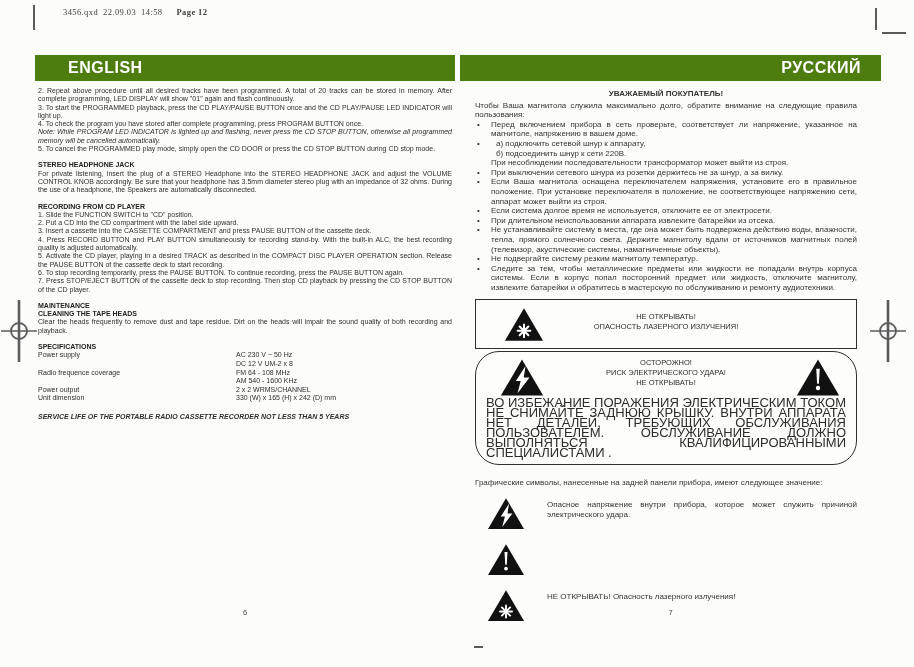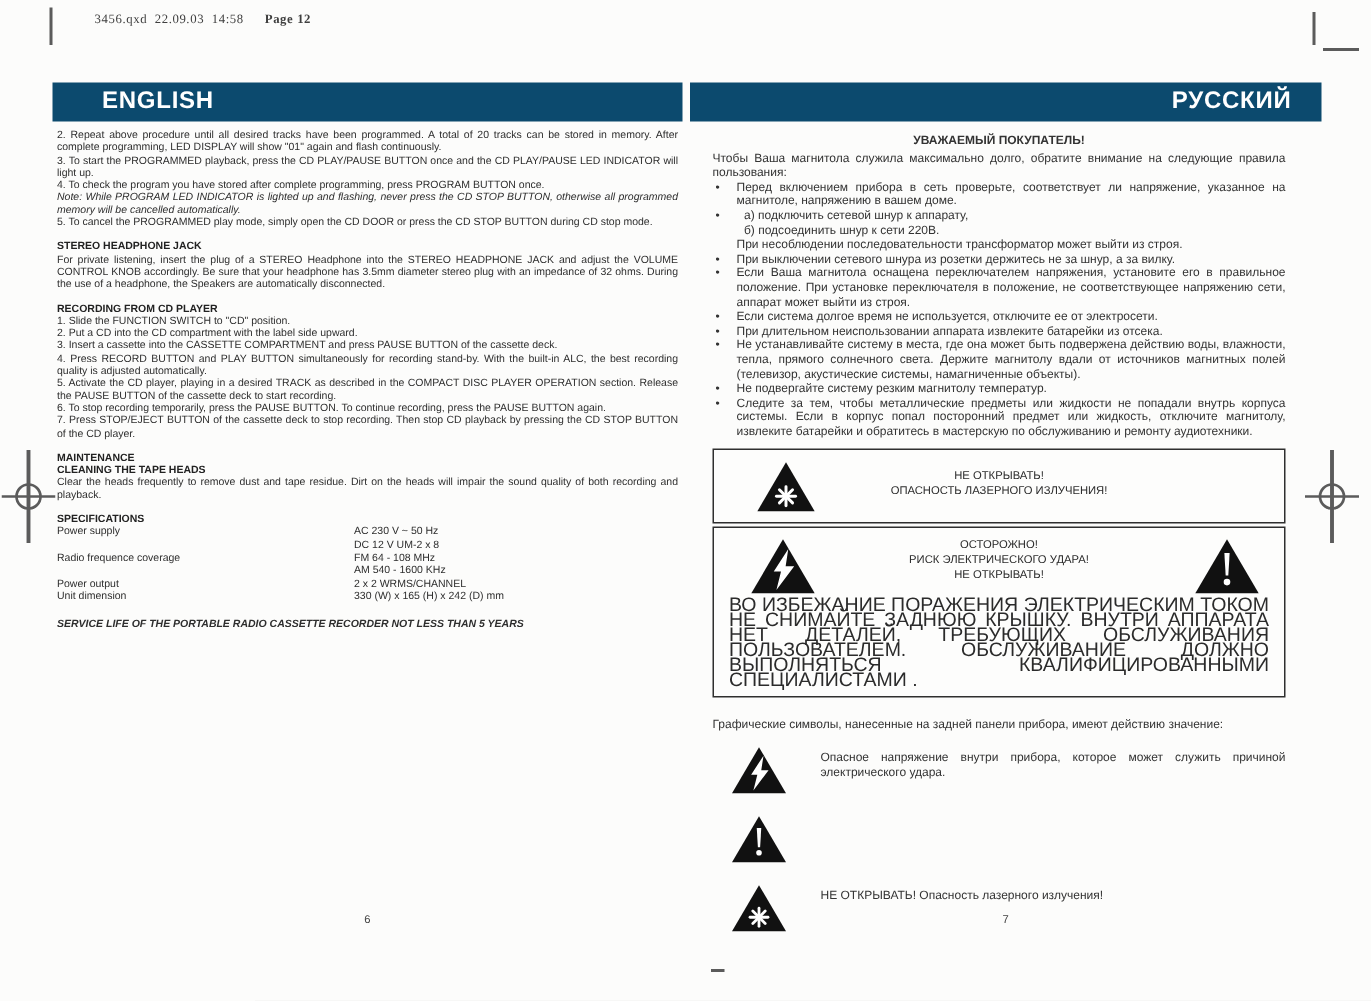--- a/index.html
+++ b/index.html
@@ -14,21 +14,21 @@
     white-space:pre;letter-spacing:.4px;margin-left:23px;
   }
   .fileinfo .pageinfo{font-weight:bold;margin-left:14px;}
   
   .crop{position:absolute;background:#5b5b5b;}
   .regmark{position:absolute;}
   
   .page{position:absolute;top:55px;height:585px;}
   .page-en{left:35px;width:420px;}
   .page-ru{left:460px;width:421px;}
-  .bar{height:26px;background:#0c4a6e;color:#ffffff;font-weight:bold;
+  .bar{height:26px;background:#4d7c0f;color:#ffffff;font-weight:bold;
        font-size:16px;line-height:26px;letter-spacing:.5px;}
   .bar-en{padding-left:33px;}
   .bar-ru{text-align:right;padding-right:20px;}
   
   .body-en{margin:6px 3px 0 3px;font-size:7px;line-height:8.3px;text-align:justify;}
   .body-en p{margin:0;}
   .body-en h3{margin:8px 0 0 0;font-size:7px;line-height:8.3px;color:#222;}
   .body-en h3.joined{margin-top:0;}
   .note{font-style:italic;}
   .spec-row{display:flex;line-height:8.6px;}
@@ -42,21 +42,21 @@
   .ru-title{text-align:center;font-weight:bold;margin-bottom:2px;}
   .body-ru p{margin:0;}
   .bullet{position:relative;padding-left:16px;margin:0;}
   .bullet .dot{position:absolute;left:2px;top:0;}
   .bullet .sub{margin-left:5px;}
   .warnbox{position:relative;border:1.5px solid #2f2f2f;margin-top:7px;background:#fdfdfc;}
   .box1{height:48px;}
   .box1 .tri-icon{position:absolute;left:28px;top:7px;}
   .warn-center{position:absolute;left:0;top:12px;width:100%;text-align:center;
                font-size:7.5px;line-height:10px;color:#2b2b2b;}
-  .box2{margin-top:2px;padding-bottom:6px;}
+  .box2{margin-top:2px;padding-bottom:6px;border-radius:24px;}
   .box2-top{position:relative;height:46px;}
   .box2-top .tri-left{position:absolute;left:24px;top:6px;}
   .box2-top .tri-right{position:absolute;right:16px;top:6px;}
   .box2-center{position:absolute;left:0;top:6px;width:100%;text-align:center;
                font-size:7.5px;line-height:10px;color:#2b2b2b;}
   .box2-footer{padding:0 10px;font-size:13px;line-height:10px;text-align:justify;color:#2b2b2b;}
   .symbols-intro{margin-top:13px !important;margin-bottom:9px !important;}
   .symbol-row{display:flex;align-items:flex-start;margin:0 0 13px 12px;min-height:32px;}
   .symbol-row .tri-icon{flex:0 0 38px;}
   .symbol-row .sym-text{margin-left:22px;flex:1;padding-top:3px;}
@@ -212,21 +212,21 @@
           </div>
           <svg class="tri-icon tri-right" width="44" height="39" viewBox="0 0 100 88">
             <path d="M50 3 L98 85 L2 85 Z" fill="#111"></path>
             <path d="M46 24 L54 24 L52 58 L48 58 Z" fill="#fff"></path>
             <circle cx="50" cy="68" r="5" fill="#fff"></circle>
           </svg>
         </div>
         <div class="box2-footer">ВО ИЗБЕЖАНИЕ ПОРАЖЕНИЯ ЭЛЕКТРИЧЕСКИМ ТОКОМ НЕ СНИМАЙТЕ ЗАДНЮЮ КРЫШКУ. ВНУТРИ  АППАРАТА  НЕТ  ДЕТАЛЕЙ,  ТРЕБУЮЩИХ  ОБСЛУЖИВАНИЯ  ПОЛЬЗОВАТЕЛЕМ. ОБСЛУЖИВАНИЕ ДОЛЖНО ВЫПОЛНЯТЬСЯ КВАЛИФИЦИРОВАННЫМИ СПЕЦИАЛИСТАМИ .</div>
       </div>
 
-      <p class="symbols-intro">Графические символы, нанесенные на задней панели прибора, имеют действию значение:</p>
+      <p class="symbols-intro">Графические символы, нанесенные на задней панели прибора, имеют следующее значение:</p>
 
       <div class="symbol-row">
         <svg class="tri-icon" width="38" height="33" viewBox="0 0 100 88">
           <path d="M50 3 L98 85 L2 85 Z" fill="#111"></path>
           <path d="M58 18 L36 52 L47 52 L40 80 L67 44 L54 44 Z" fill="#fff"></path>
         </svg>
         <span class="sym-text">Опасное  напряжение  внутри  прибора,  которое  может  служить    причиной электрического удара.</span>
       </div>
       <div class="symbol-row">
         <svg class="tri-icon" width="38" height="33" viewBox="0 0 100 88">

